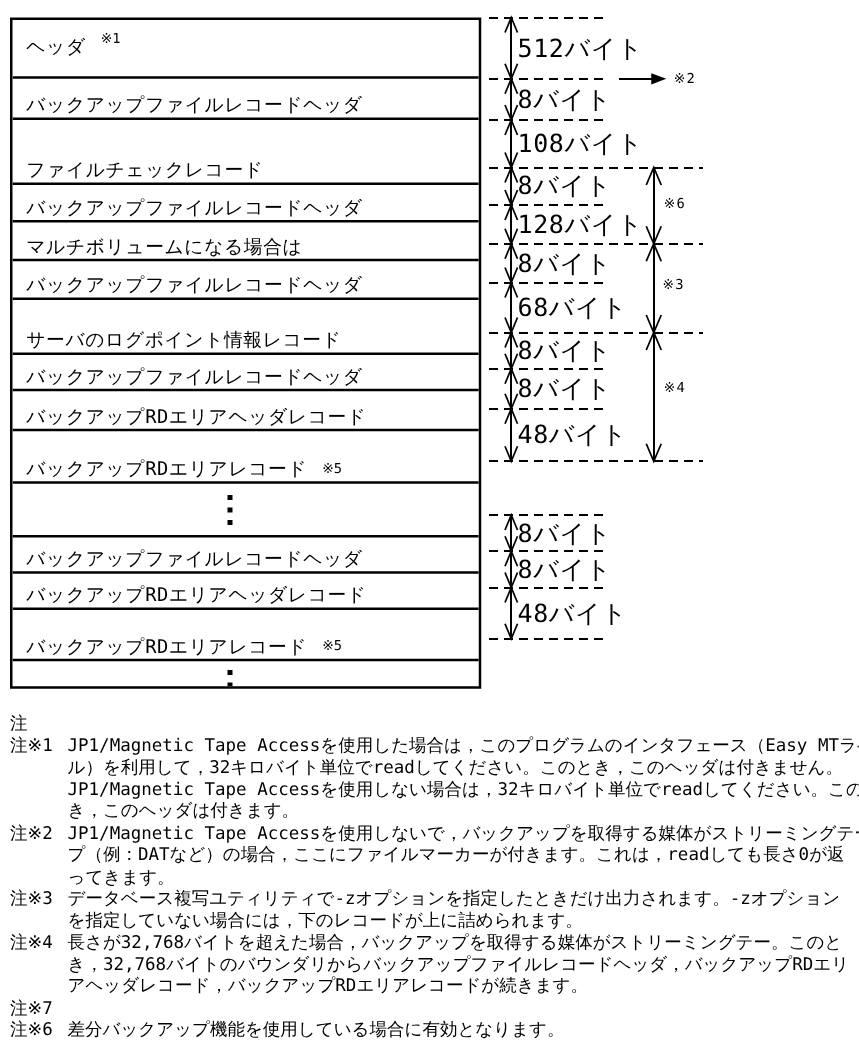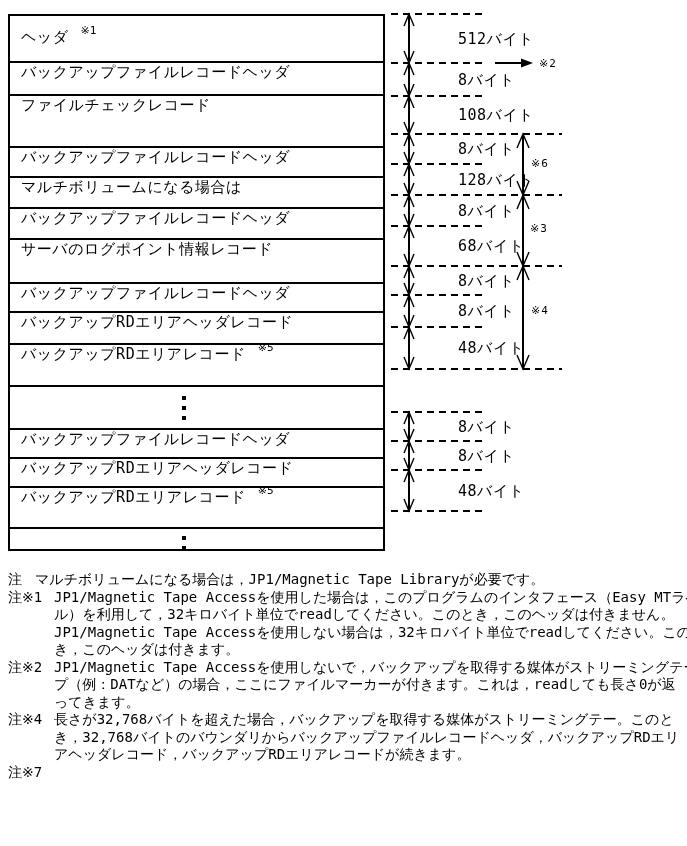--- a/index.html
+++ b/index.html
@@ -12,37 +12,37 @@
   .page{position:absolute;left:0;top:0;width:687px;height:846px;}
 
   
   .recordbox{
     position:absolute;left:8px;top:14px;width:377px;height:537px;
     border:2px solid #000;box-sizing:border-box;background:#fff;overflow:hidden;
   }
   .row{
     position:relative;box-sizing:border-box;
     border-bottom:2px solid #000;
-    display:flex;align-items:flex-start;
+    display:flex;align-items:flex-end;
     padding-left:11px;
     font-size:15px;letter-spacing:.5px;white-space:nowrap;
   }
   .row.first{align-items:flex-start;padding-top:12px;}
   .row.last{border-bottom:none;}
   .ref{font-size:11px;position:relative;top:-4px;margin-left:12px;letter-spacing:0;}
   .dotcol{position:absolute;left:172px;top:50%;transform:translateY(-50%);}
   .dotcol i{display:block;width:4px;height:4px;background:#000;margin:6px 0;}
 
   
   svg.annot{position:absolute;left:0;top:0;pointer-events:none;}
 
   
   .size{
     position:absolute;left:414px;transform:translateY(-50%);
-    font-size:15px;letter-spacing:.5px;white-space:nowrap;margin-left:44px;
+    font-size:20px;letter-spacing:.5px;white-space:nowrap;
   }
   
   .sideref{
     position:absolute;transform:translateY(-50%);
     font-size:11px;white-space:nowrap;letter-spacing:1px;
   }
 
   
   .notes{position:absolute;left:8px;top:571px;width:675px;font-size:14px;line-height:17.5px;}
   .note{display:flex;align-items:flex-start;}
@@ -199,47 +199,57 @@
   <div class="size" style="top:490.5px">48バイト</div>
 
   <div class="sideref" style="left:539px;top:63px">※2</div>
   <div class="sideref" style="left:531px;top:163px">※6</div>
   <div class="sideref" style="left:530px;top:228px">※3</div>
   <div class="sideref" style="left:531px;top:310px">※4</div>
 
   <div class="notes">
     <div class="note">
       <span class="nlabel w0">注</span>
-      <div class="nbody">
-          <div>マルチボリュームになる場合は，JP1/Magnetic Tape Libraryが必要です。</div>
-        </div>
     </div>
     <div class="note">
       <span class="nlabel wn">注※1</span>
       <div class="nbody">
         <div>JP1/Magnetic Tape Accessを使用した場合は，このプログラムのインタフェース（Easy MTラベ</div>
         <div>ル）を利用して，32キロバイト単位でreadしてください。このとき，このヘッダは付きません。</div>
         <div>JP1/Magnetic Tape Accessを使用しない場合は，32キロバイト単位でreadしてください。このと</div>
         <div>き，このヘッダは付きます。</div>
       </div>
     </div>
     <div class="note">
       <span class="nlabel wn">注※2</span>
       <div class="nbody">
         <div>JP1/Magnetic Tape Accessを使用しないで，バックアップを取得する媒体がストリーミングテー</div>
         <div>プ（例：DATなど）の場合，ここにファイルマーカーが付きます。これは，readしても長さ0が返</div>
         <div>ってきます。</div>
       </div>
     </div>
     <div class="note">
+      <span class="nlabel wn">注※3</span>
+      <div class="nbody">
+        <div>データベース複写ユティリティで-zオプションを指定したときだけ出力されます。-zオプション</div>
+        <div>を指定していない場合には，下のレコードが上に詰められます。</div>
+      </div>
+    </div>
+    <div class="note">
       <span class="nlabel wn">注※4</span>
       <div class="nbody">
         <div>長さが32,768バイトを超えた場合，バックアップを取得する媒体がストリーミングテー。このと</div>
         <div>き，32,768バイトのバウンダリからバックアップファイルレコードヘッダ，バックアップRDエリ</div>
         <div>アヘッダレコード，バックアップRDエリアレコードが続きます。</div>
       </div>
     </div>
     <div class="note">
       <span class="nlabel wn">注※7</span>
     </div>
+    <div class="note">
+      <span class="nlabel wn">注※6</span>
+      <div class="nbody">
+          <div>差分バックアップ機能を使用している場合に有効となります。</div>
+        </div>
+    </div>
   </div>
 
 </div>
 
 </body></html>

